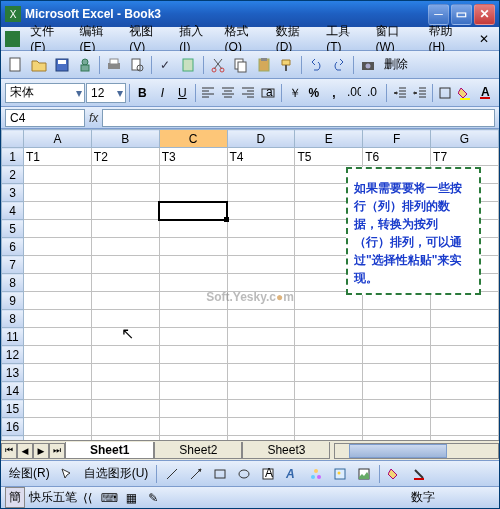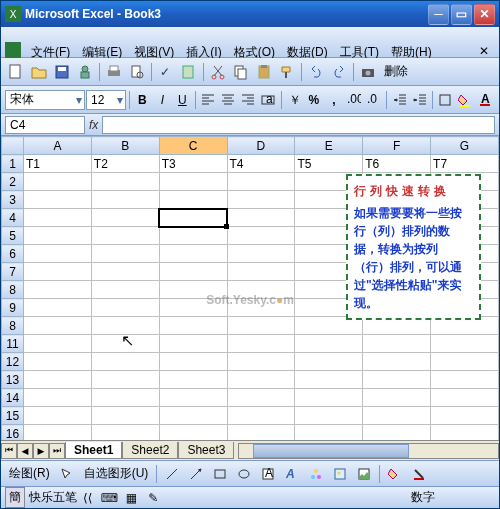--- a/index.html
+++ b/index.html
@@ -4,21 +4,21 @@
 <style>
 * { margin: 0; padding: 0; box-sizing: border-box; font-family: "SimSun", Arial, sans-serif; font-size: 12px; }
 body { background: #ece9d8; overflow: hidden; }
 .window { width: 500px; height: 509px; border: 1px solid #003c74; background: #ece9d8; display: flex; flex-direction: column; }
 .titlebar { background: linear-gradient(to bottom, #2a80e5 0%, #1e5fc1 50%, #1a4faa 100%); color: white; height: 26px; display: flex; align-items: center; padding: 0 4px; }
 .titlebar-icon { width: 16px; height: 16px; background: #2a7a3a; margin-right: 4px; display: inline-flex; align-items: center; justify-content: center; color: white; font-size: 10px; }
 .titlebar-text { flex: 1; font-weight: bold; }
 .win-btns { display: flex; gap: 2px; }
 .win-btn { width: 21px; height: 21px; background: linear-gradient(to bottom,#7fa7e6,#3a6fc4); border: 1px solid #fff3; border-radius: 3px; color: white; display: flex; align-items: center; justify-content: center; font-weight: bold; cursor: pointer; }
 .win-btn.close { background: linear-gradient(to bottom,#e57f7f,#c43a3a); }
-.menubar { background: linear-gradient(to bottom,#e7effb,#bcd1f0); height: 16px; display: flex; align-items: flex-start; padding: 15px 4px; border-bottom: 1px solid #7d9ccd; }
+.menubar { background: linear-gradient(to bottom,#e7effb,#bcd1f0); height: 24px; display: flex; align-items: center; padding: 4px 4px; border-bottom: 1px solid #7d9ccd; }
 .menubar-icon { width: 16px; height: 16px; background: #2a7a3a; margin-right: 4px; }
 .menu-item { padding: 2px 6px; cursor: pointer; }
 .toolbar { background: linear-gradient(to bottom,#e7effb,#bcd1f0); height: 28px; display: flex; align-items: center; padding: 0 4px; border-bottom: 1px solid #7d9ccd; gap: 1px; }
 .tb-btn { width: 22px; height: 22px; display: flex; align-items: center; justify-content: center; cursor: pointer; border: 1px solid transparent; }
 .tb-sep { width: 1px; height: 18px; background: #7d9ccd; margin: 0 2px; }
 .tb-text { padding: 0 4px; cursor: pointer; }
 .font-sel { background: white; border: 1px solid #7f9db9; height: 20px; padding: 0 16px 0 4px; min-width: 80px; display: flex; align-items: center; position: relative; cursor: pointer; }
 .font-sel::after { content: "▾"; position: absolute; right: 2px; color: #4a6a9a; }
 .formula-bar { background: linear-gradient(to bottom,#e7effb,#bcd1f0); height: 22px; display: flex; align-items: center; padding: 0 4px; border-bottom: 1px solid #7d9ccd; gap: 4px; }
 .name-box { background: white; border: 1px solid #7f9db9; height: 18px; width: 80px; padding: 0 4px; display: flex; align-items: center; }
@@ -36,21 +36,21 @@
 td.active::after { content: ""; position: absolute; right: -3px; bottom: -3px; width: 5px; height: 5px; background: black; }
 .callout { position: absolute; right: 18px; top: 38px; width: 135px; border: 2px dashed #2a7a3a; background: white; padding: 6px; font-size: 12px; line-height: 1.5; }
 .callout-title { color: #cc3333; font-weight: bold; letter-spacing: 4px; }
 .callout-body { color: #1a3ccc; font-weight: bold; margin-top: 4px; }
 .watermark { position: absolute; left: 50%; top: 50%; transform: translate(-50%, -20%); font-size: 24px; font-weight: bold; color: rgba(120,120,120,0.5); font-family: Georgia, serif; pointer-events: none; }
 .watermark .dot { color: rgba(200,130,40,0.6); }
 .cursor-arrow { position: absolute; left: 120px; top: 195px; font-size: 16px; color: black; pointer-events: none; }
 .sheet-tabs { height: 20px; background: #ece9d8; display: flex; align-items: center; border-top: 1px solid #888; }
 .tab-nav { display: flex; }
 .tab-nav-btn { width: 16px; height: 16px; border: 1px solid #888; background: #ece9d8; display: flex; align-items: center; justify-content: center; font-size: 9px; cursor: pointer; }
-.sheet-tab { padding: 0 8px; border: 1px solid #888; border-top: none; background: #ece9d8; cursor: pointer; height: 17px; display: flex; align-items: center; position: relative; }
+.sheet-tab { padding: 0 24px; border: 1px solid #888; border-top: none; background: #ece9d8; cursor: pointer; height: 17px; display: flex; align-items: center; position: relative; }
 .sheet-tab.active { background: white; font-weight: bold; }
 .hscroll { flex: 1; height: 16px; background: #ece9d8; border: 1px solid #888; margin-left: 4px; position: relative; }
 .hscroll-thumb { position: absolute; left: 14px; top: 0; height: 100%; width: 60%; background: linear-gradient(to bottom,#ccd9f0,#9eb6da); border: 1px solid #7d9ccd; }
 .drawing-bar { background: linear-gradient(to bottom,#e7effb,#bcd1f0); height: 26px; display: flex; align-items: center; padding: 0 4px; border-top: 1px solid #7d9ccd; gap: 2px; }
 .status-bar { background: linear-gradient(to bottom,#e7effb,#bcd1f0); height: 22px; display: flex; align-items: center; padding: 0 4px; border-top: 1px solid #7d9ccd; font-size: 11px; }
 .ime-box { background: #dde; border: 1px solid #888; padding: 1px 3px; margin-right: 4px; }
 svg { display: block; }
 </style>
 </head>
 <body>
@@ -68,20 +68,21 @@
 
   <div class="menubar">
     <span class="menubar-icon"></span>
     <span class="menu-item">文件(F)</span>
     <span class="menu-item">编辑(E)</span>
     <span class="menu-item">视图(V)</span>
     <span class="menu-item">插入(I)</span>
     <span class="menu-item">格式(O)</span>
     <span class="menu-item">数据(D)</span>
     <span class="menu-item">工具(T)</span>
+    <span class="menu-item">窗口(W)</span>
     <span class="menu-item">帮助(H)</span>
     <span style="margin-left:auto" class="menu-item">✕</span>
   </div>
 
   <div class="toolbar">
     <div class="tb-btn">
         <svg width="16" height="16">
           <rect x="2" y="1" width="10" height="13" fill="#fff" stroke="#555"></rect>
         </svg>
       </div>
@@ -455,21 +456,20 @@
               <td></td>
               <td></td>
               <td></td>
               <td></td>
             </tr>
 
       </tbody>
         </table>
 
       <div class="callout">
-        <div class="callout-title">行列快速转换</div>
         <div class="callout-body">如果需要要将一些按行（列）排列的数据，转换为按列（行）排列，可以通过"选择性粘贴"来实现。</div>
       </div>
 
       <div class="watermark">
         <span>Soft.Yesky.c</span><span class="dot">●</span><span>m</span>
       </div>
 
       <div class="cursor-arrow">↖</div>
     </div>
 

